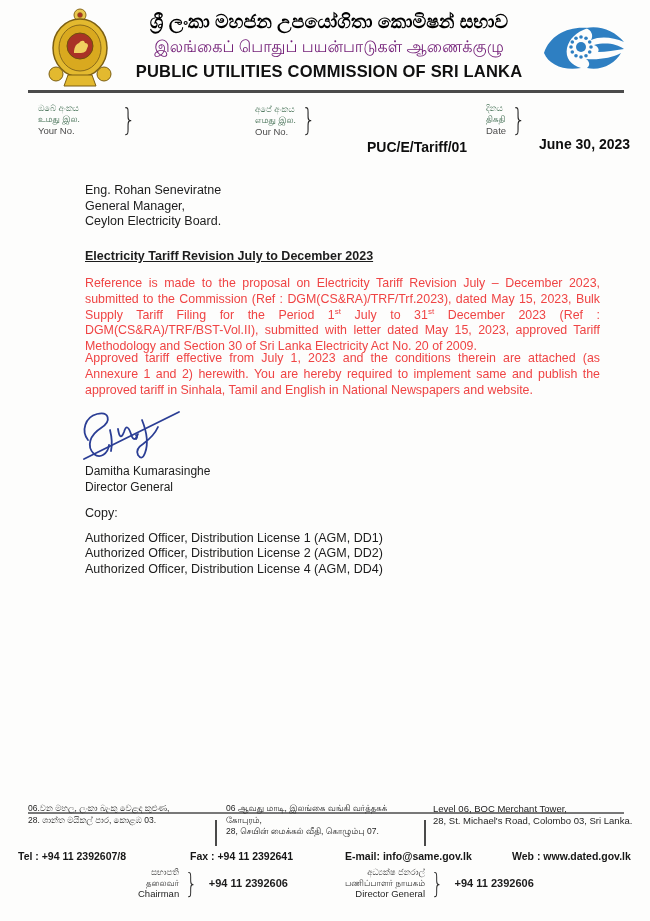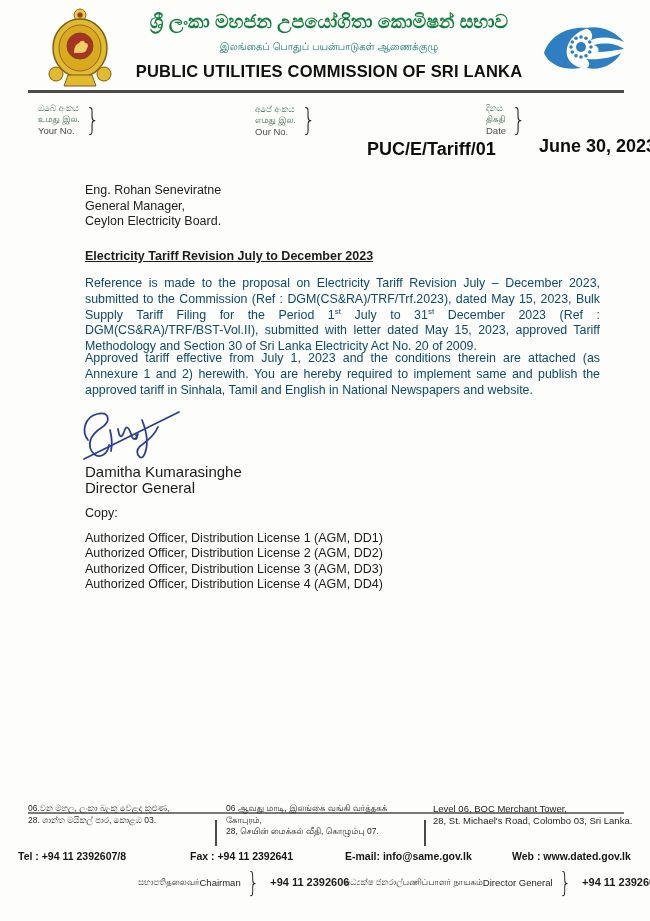--- a/index.html
+++ b/index.html
@@ -4,58 +4,58 @@
 <style>
   html,body{margin:0;padding:0;background:#e9e9e9;}
   .page{
     position:relative;width:650px;height:921px;margin:0 auto;
     background:#fdfdfc;color:#1c1c1c;
     font-family:"Liberation Sans", sans-serif;overflow:hidden;
   }
   
   .emblem{position:absolute;left:44px;top:6px;}
   .header-titles{position:absolute;left:126px;top:8px;width:406px;text-align:center;}
-  .title-si{font-size:19px;font-weight:700;color:#15803d;line-height:27px;white-space:nowrap;}
-  .title-ta{font-size:10px;color:#0f766e;line-height:24px;white-space:nowrap;}
+  .title-si{font-size:19px;font-weight:700;color:#000000;line-height:27px;white-space:nowrap;}
+  .title-ta{font-size:16px;color:#701a75;line-height:24px;white-space:nowrap;}
   .title-en{font-size:16.5px;font-weight:700;color:#101010;line-height:24px;letter-spacing:.2px;white-space:nowrap;}
   .pucsl-logo{position:absolute;left:536px;top:21px;}
   .header-rule{position:absolute;left:28px;right:26px;top:90px;height:2.5px;background:#4b4b4b;}
   
   .ref-block{position:absolute;top:102px;display:flex;align-items:center;}
-  #ref-your{left:38px;} #ref-our{left:255px;align-items:flex-end;} #ref-date{left:486px;}
+  #ref-your{left:38px;gap:36px;} #ref-our{left:255px;align-items:flex-end;} #ref-date{left:486px;}
   .ref-lines{display:flex;flex-direction:column;}
   .ref-si,.ref-ta{font-size:8.5px;line-height:11px;color:var(--label-green,#3e6b4f);white-space:nowrap;}
   .ref-en{font-size:9.5px;line-height:11px;color:#4c4c4c;white-space:nowrap;}
   .brace{font-size:30px;font-weight:100;color:#2a2a2a;margin-left:3px;transform:scaleX(.75);font-family:"DejaVu Sans",sans-serif;}
-  .ref-value{position:absolute;font-weight:700;font-size:18px;color:#0e0e0e;white-space:nowrap;}
+  .ref-value{position:absolute;font-weight:700;font-size:14px;color:#0e0e0e;white-space:nowrap;}
   #our-no-value{left:367px;top:139px;}
   #date-value{left:539px;top:136px;}
   
   .recipient{position:absolute;left:85px;top:183px;font-size:12.5px;line-height:15.5px;}
   .subject{position:absolute;left:85px;top:249px;font-size:12.5px;font-weight:700;text-decoration:underline;white-space:nowrap;}
-  .para{position:absolute;left:85px;width:515px;font-size:12.4px;line-height:15.8px;text-align:justify;color:#0c4a6e;}
+  .para{position:absolute;left:85px;width:515px;font-size:12.4px;line-height:15.8px;text-align:justify;color:#ef4444;}
   #para1{top:276px;} #para2{top:351px;}
   sup{font-size:8px;line-height:0;}
   .signature{position:absolute;left:76px;top:402px;}
-  .signer{position:absolute;left:85px;top:464px;font-size:15px;line-height:15.5px;}
+  .signer{position:absolute;left:85px;top:464px;font-size:12px;line-height:15.5px;}
   .copy-label{position:absolute;left:85px;top:506px;font-size:12.5px;}
   .copy-list{position:absolute;left:85px;top:531px;font-size:12.5px;line-height:15.3px;}
   
   .footer-rule{position:absolute;left:28px;right:26px;top:812px;height:1.5px;background:#787878;}
   .addr{position:absolute;top:803px;font-size:8.5px;line-height:11.5px;color:#242424;}
   #addr-si{left:28px;width:182px;}
   #addr-ta{left:226px;width:194px;}
   #addr-en{left:433px;width:202px;font-size:9.5px;}
   .addr-sep{position:absolute;top:820px;height:26px;width:1.5px;background:#4a4a4a;}
   #sep1{left:215px;} #sep2{left:424px;}
   .contact{position:absolute;top:850px;font-size:10.5px;font-weight:600;color:#161616;white-space:nowrap;}
   #tel{left:18px;} #fax{left:190px;} #email{left:345px;} #web{left:512px;}
   .officer{position:absolute;top:867px;display:flex;align-items:center;}
   #chairman{left:138px;} #dg{left:345px;}
-  .officer-lines{display:flex;flex-direction:row;text-align:right;}
+  .officer-lines{display:flex;flex-direction:column;text-align:right;}
   .off-si,.off-ta{font-size:8.5px;line-height:10.5px;color:#333;white-space:nowrap;}
   .off-en{font-size:9.5px;line-height:11px;color:#1f1f1f;white-space:nowrap;}
   .officer .brace{font-size:26px;margin-left:4px;}
   .officer-phone{font-size:11px;font-weight:700;margin-left:9px;white-space:nowrap;}
 </style>
 </head>
 <body>
 
 <div class="page">
 
@@ -161,21 +161,20 @@
   <div class="signer">
     <div>Damitha Kumarasinghe</div>
     <div>Director General</div>
   </div>
 
   <div class="copy-label">Copy:</div>
 
   <div class="copy-list">
     <div>Authorized Officer, Distribution License 1 (AGM, DD1)</div>
     <div>Authorized Officer, Distribution License 2 (AGM, DD2)</div>
-    <div>Authorized Officer, Distribution License 3 (AGM, DD3)</div>
     <div>Authorized Officer, Distribution License 4 (AGM, DD4)</div>
   </div>
 
   <div class="footer-rule"></div>
 
   <div class="addr" id="addr-si">
     <div>06.වන මහල, ලංකා බැංකු වෙළඳ කුළුණ,</div>
     <div>28. ශාන්ත මයිකල් පාර, කොළඹ 03.</div>
   </div>
   <div class="addr-sep" id="sep1"></div>

